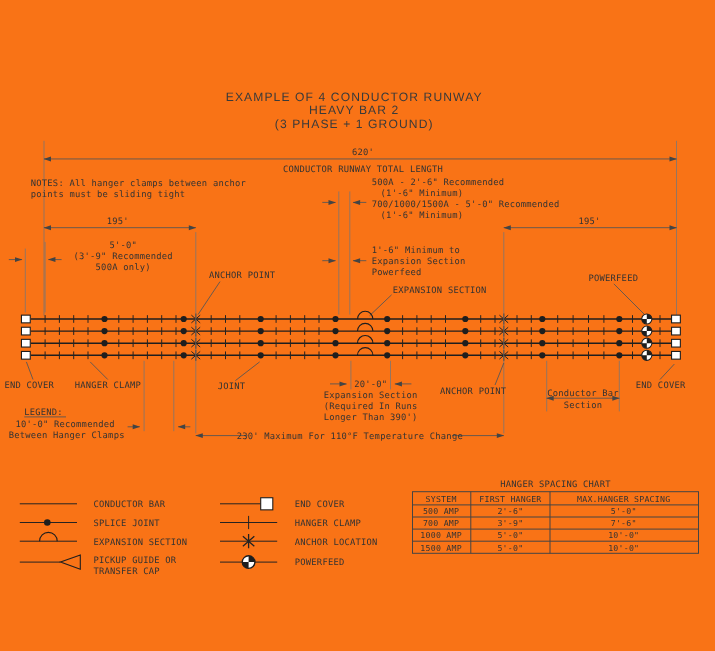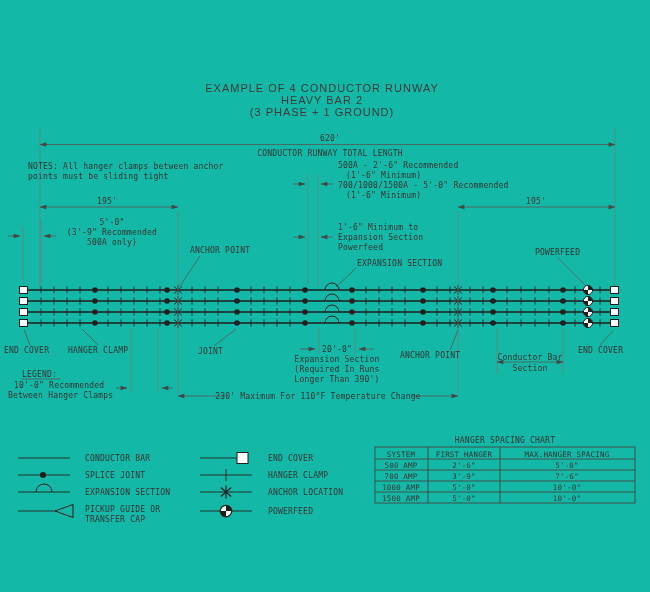--- a/index.html
+++ b/index.html
@@ -1,16 +1,16 @@
 <!DOCTYPE html>
 <html><head>
 <meta charset="utf-8">
 <style>
   html,body{margin:0;padding:0;background:#fff;}
-  .stage{width:650px;height:592px;background:#14b8a6;position:relative;overflow:hidden;
+  .stage{width:650px;height:592px;background:#f97316;position:relative;overflow:hidden;
          font-family:"Liberation Sans",sans-serif;}
   svg{position:absolute;top:0;left:0;}
   .ttl{font-family:"Liberation Sans",sans-serif;font-size:11px;letter-spacing:1px;fill:#3a3a3a;}
   .cad{font-family:"DejaVu Sans Mono",monospace;font-size:8px;letter-spacing:0.2px;fill:#333;}
   .cads{font-family:"DejaVu Sans Mono",monospace;font-size:7.5px;letter-spacing:0.2px;fill:#333;}
   .bar{stroke:#1e1e1e;stroke-width:1.3;}
   .tk{stroke:#222;stroke-width:0.9;fill:none;}
   .sym{stroke:#1e1e1e;stroke-width:1;fill:none;}
   .symf{fill:#1e1e1e;stroke:none;}
   .dimln{stroke:#555;stroke-width:0.8;fill:none;}

